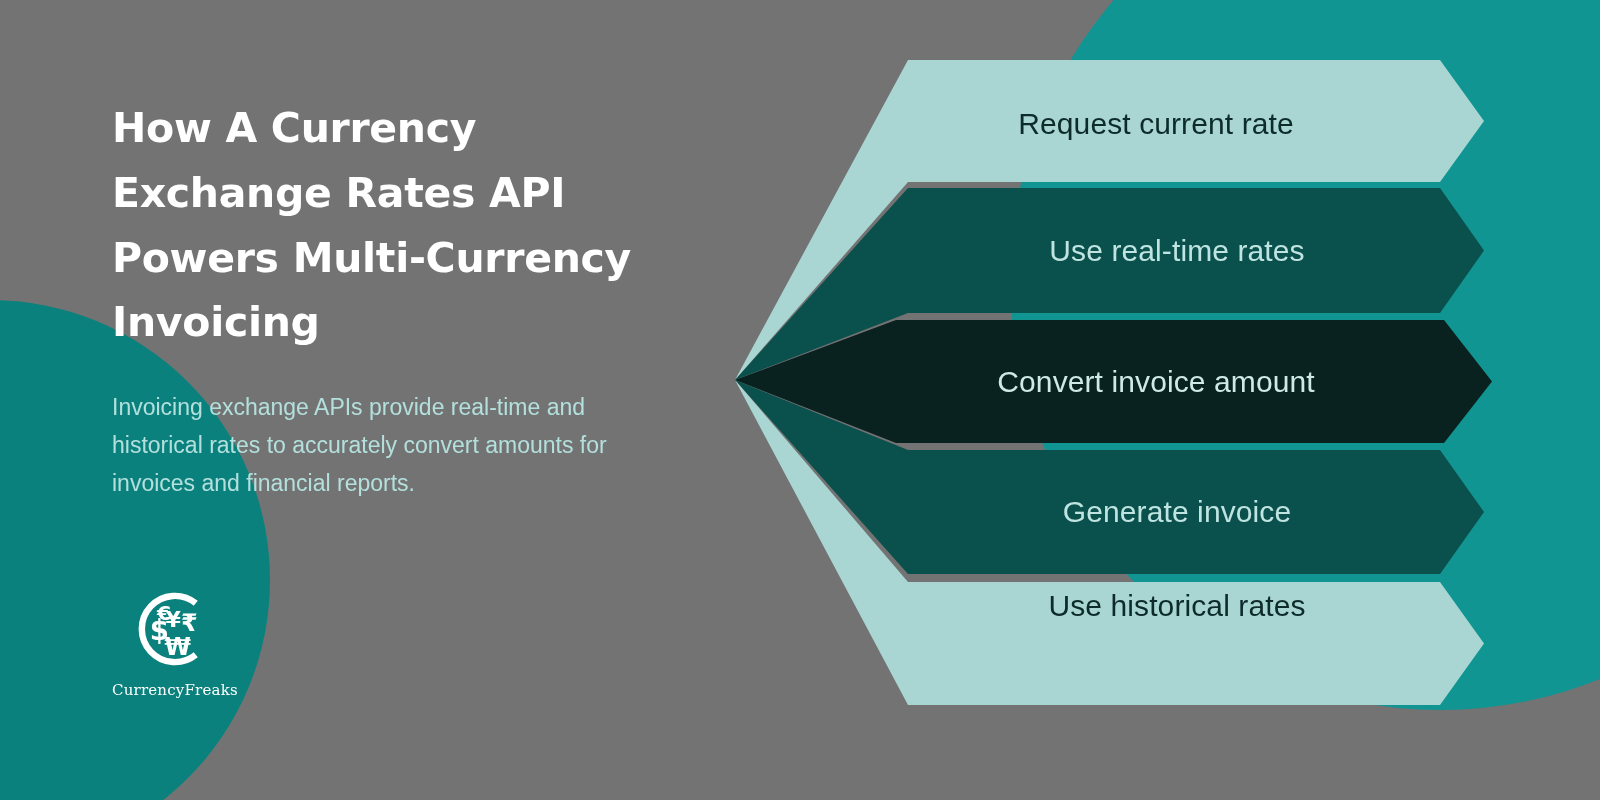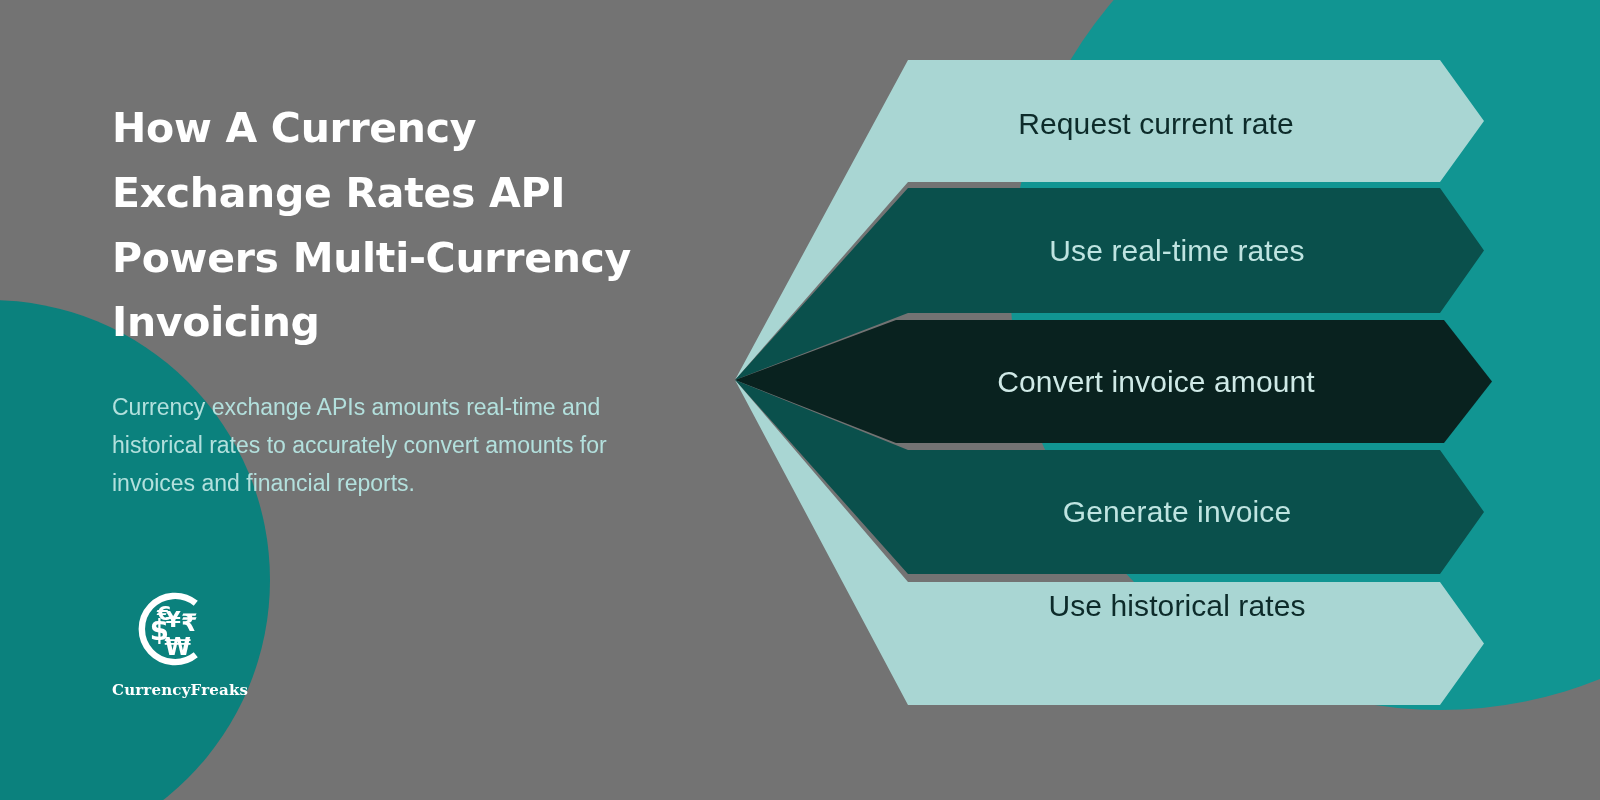--- a/index.html
+++ b/index.html
@@ -84,21 +84,21 @@
   #logo-mark {
     width: 92px;
     height: 92px;
     display: block;
     margin-left: 12px;
   }
   #logo-wordmark {
     margin: 6px 0 0 0;
     font-family: "DejaVu Serif", serif;
     font-size: 15px;
-    font-weight: bold;
+    font-weight: normal;
     color: #ffffff;
     letter-spacing: 0.2px;
   }
 
   
   #arrow-diagram {
     position: absolute;
     left: 0;
     top: 0;
     width: 1600px;
@@ -117,21 +117,21 @@
 </head>
 <body>
 
 <div id="stage">
 
   <div class="bg-decor" id="bg-circle-right"></div>
   <div class="bg-decor" id="bg-circle-left"></div>
 
   <div id="left-panel">
     <h1 id="page-title">How A Currency Exchange Rates API Powers Multi-Currency Invoicing</h1>
-    <p id="page-subtitle">Currency exchange APIs amounts real-time and historical rates to accurately convert amounts for invoices and financial reports.</p>
+    <p id="page-subtitle">Invoicing exchange APIs provide real-time and historical rates to accurately convert amounts for invoices and financial reports.</p>
   </div>
 
   <div id="logo-block">
     <svg id="logo-mark" viewBox="0 0 100 100">
 
       <path d="M 78 22 A 36 36 0 1 0 78 78" fill="none" stroke="#ffffff" stroke-width="7" stroke-linecap="butt"></path>
 
       <g fill="#ffffff" font-family="DejaVu Sans, sans-serif" font-weight="bold">
         <text x="28" y="62" font-size="30">$</text>
         <text x="45" y="48" font-size="24">¥</text>

